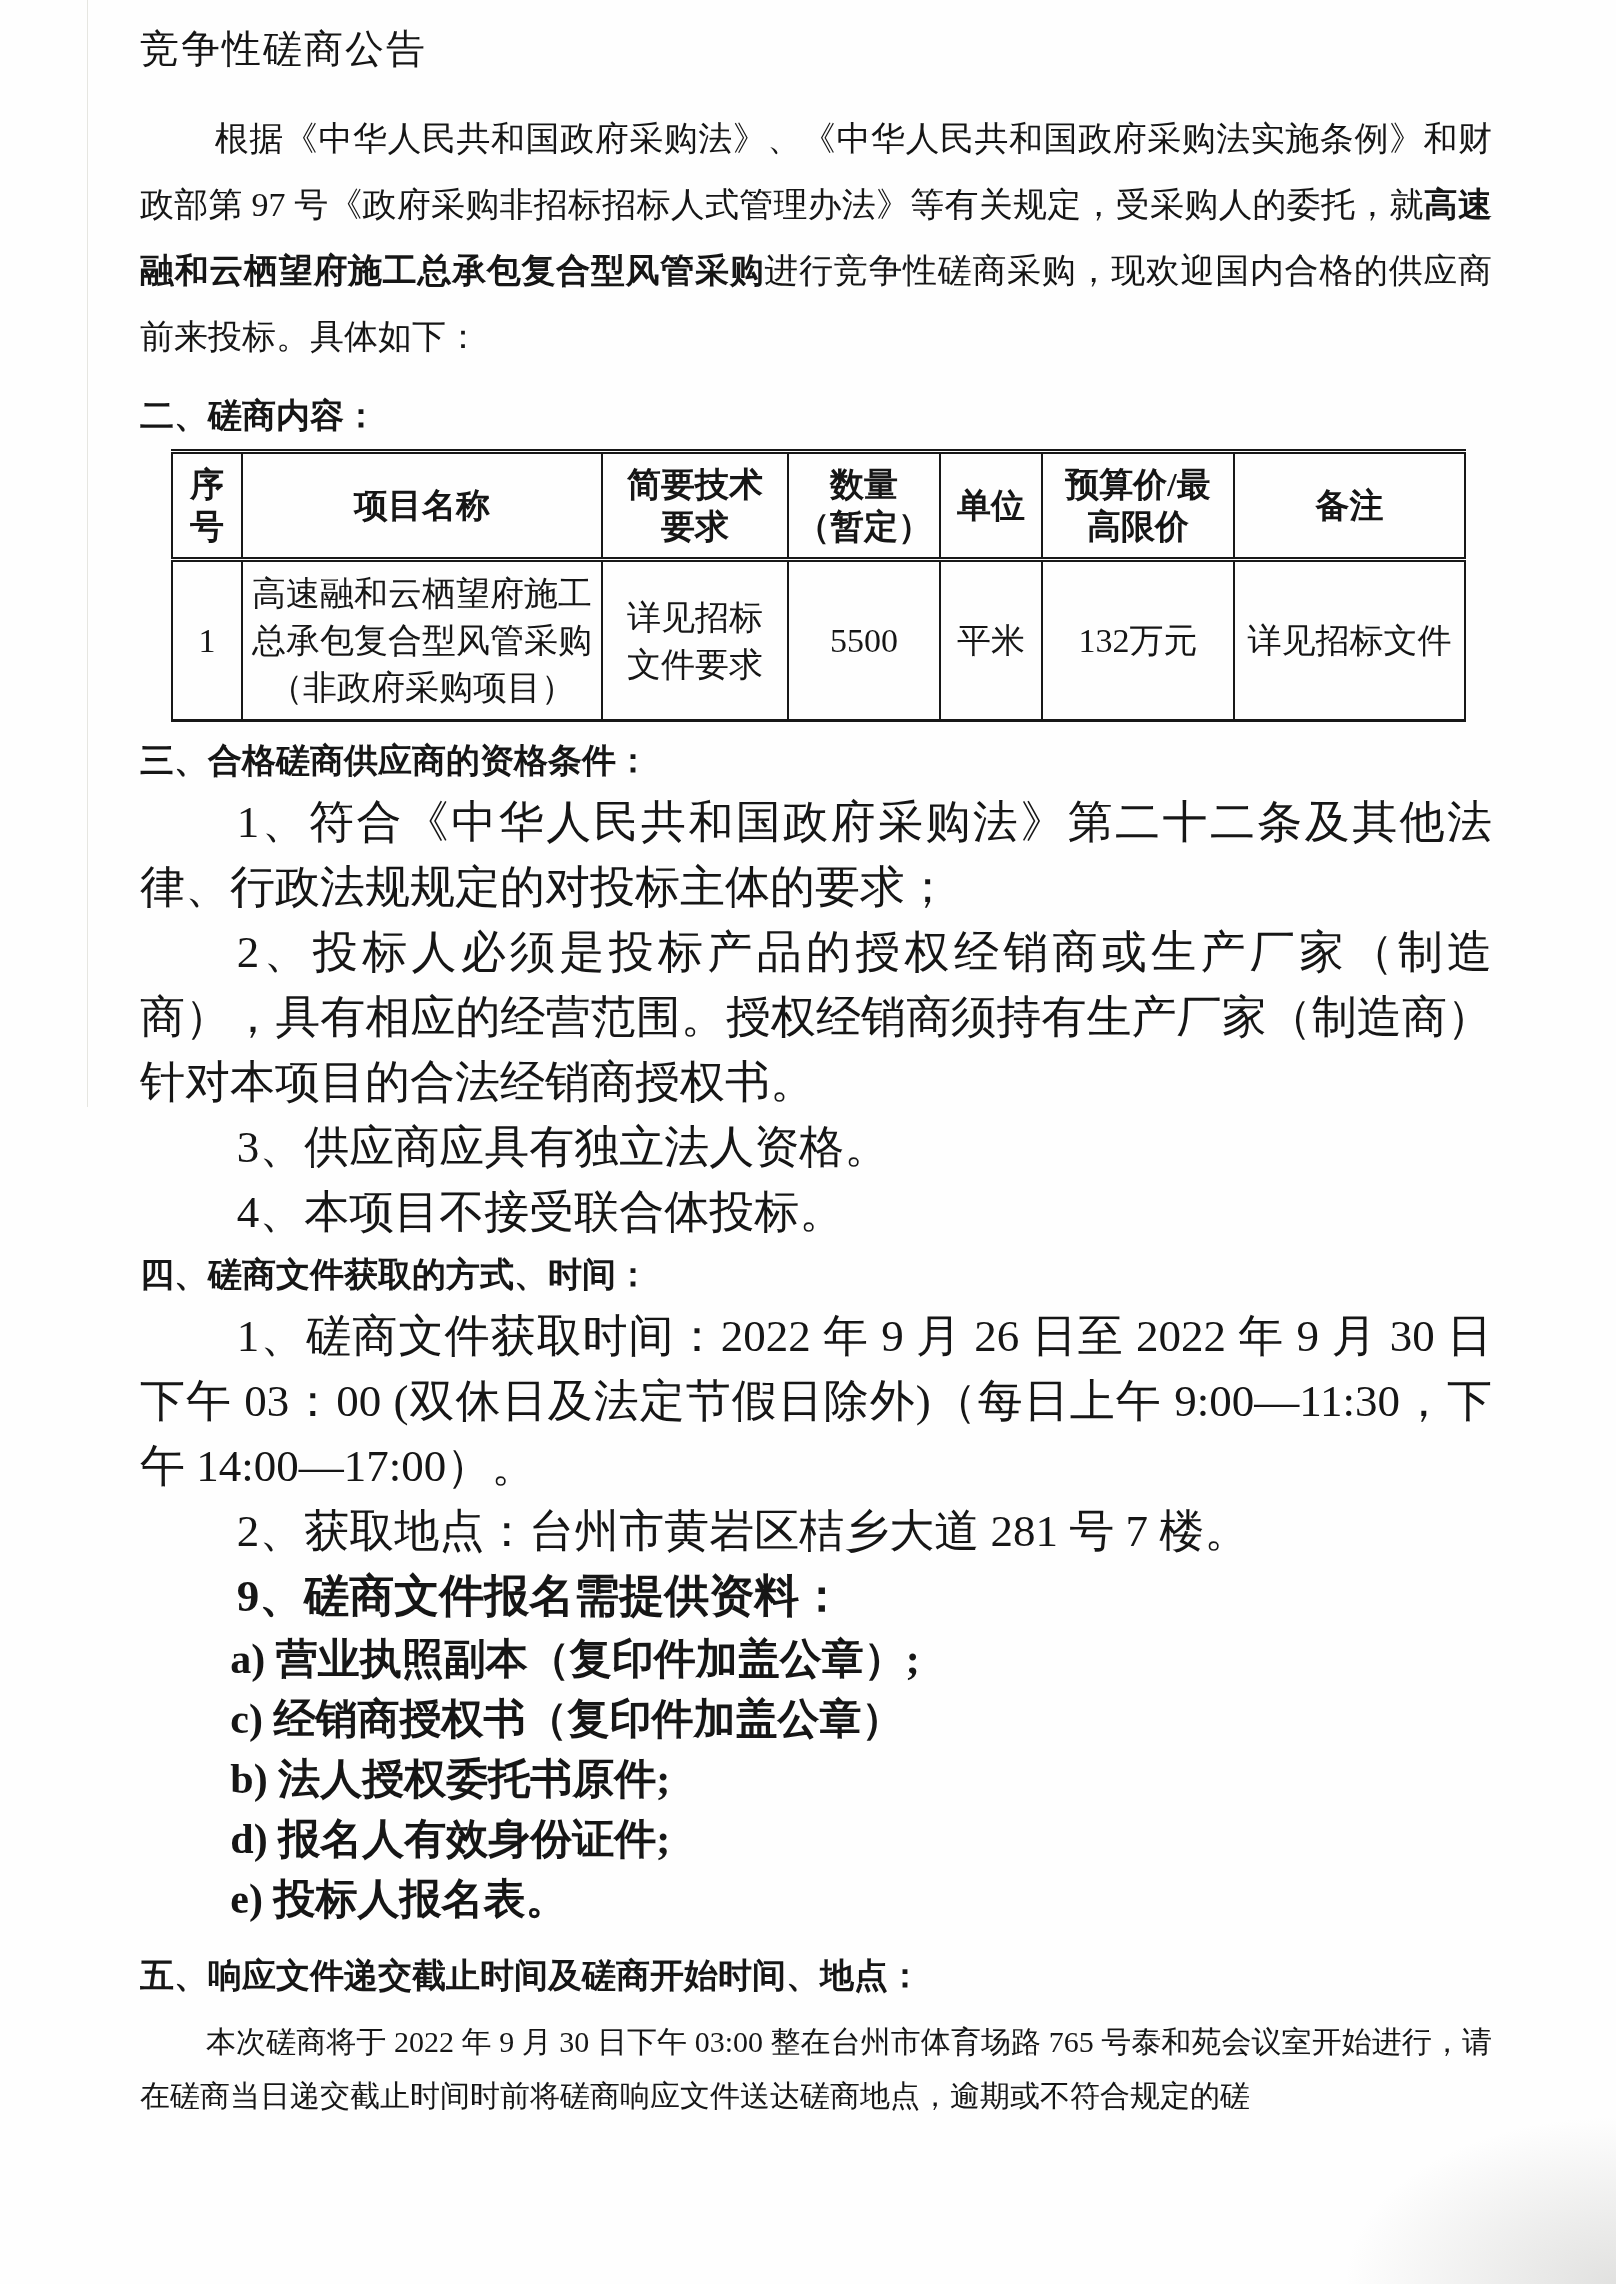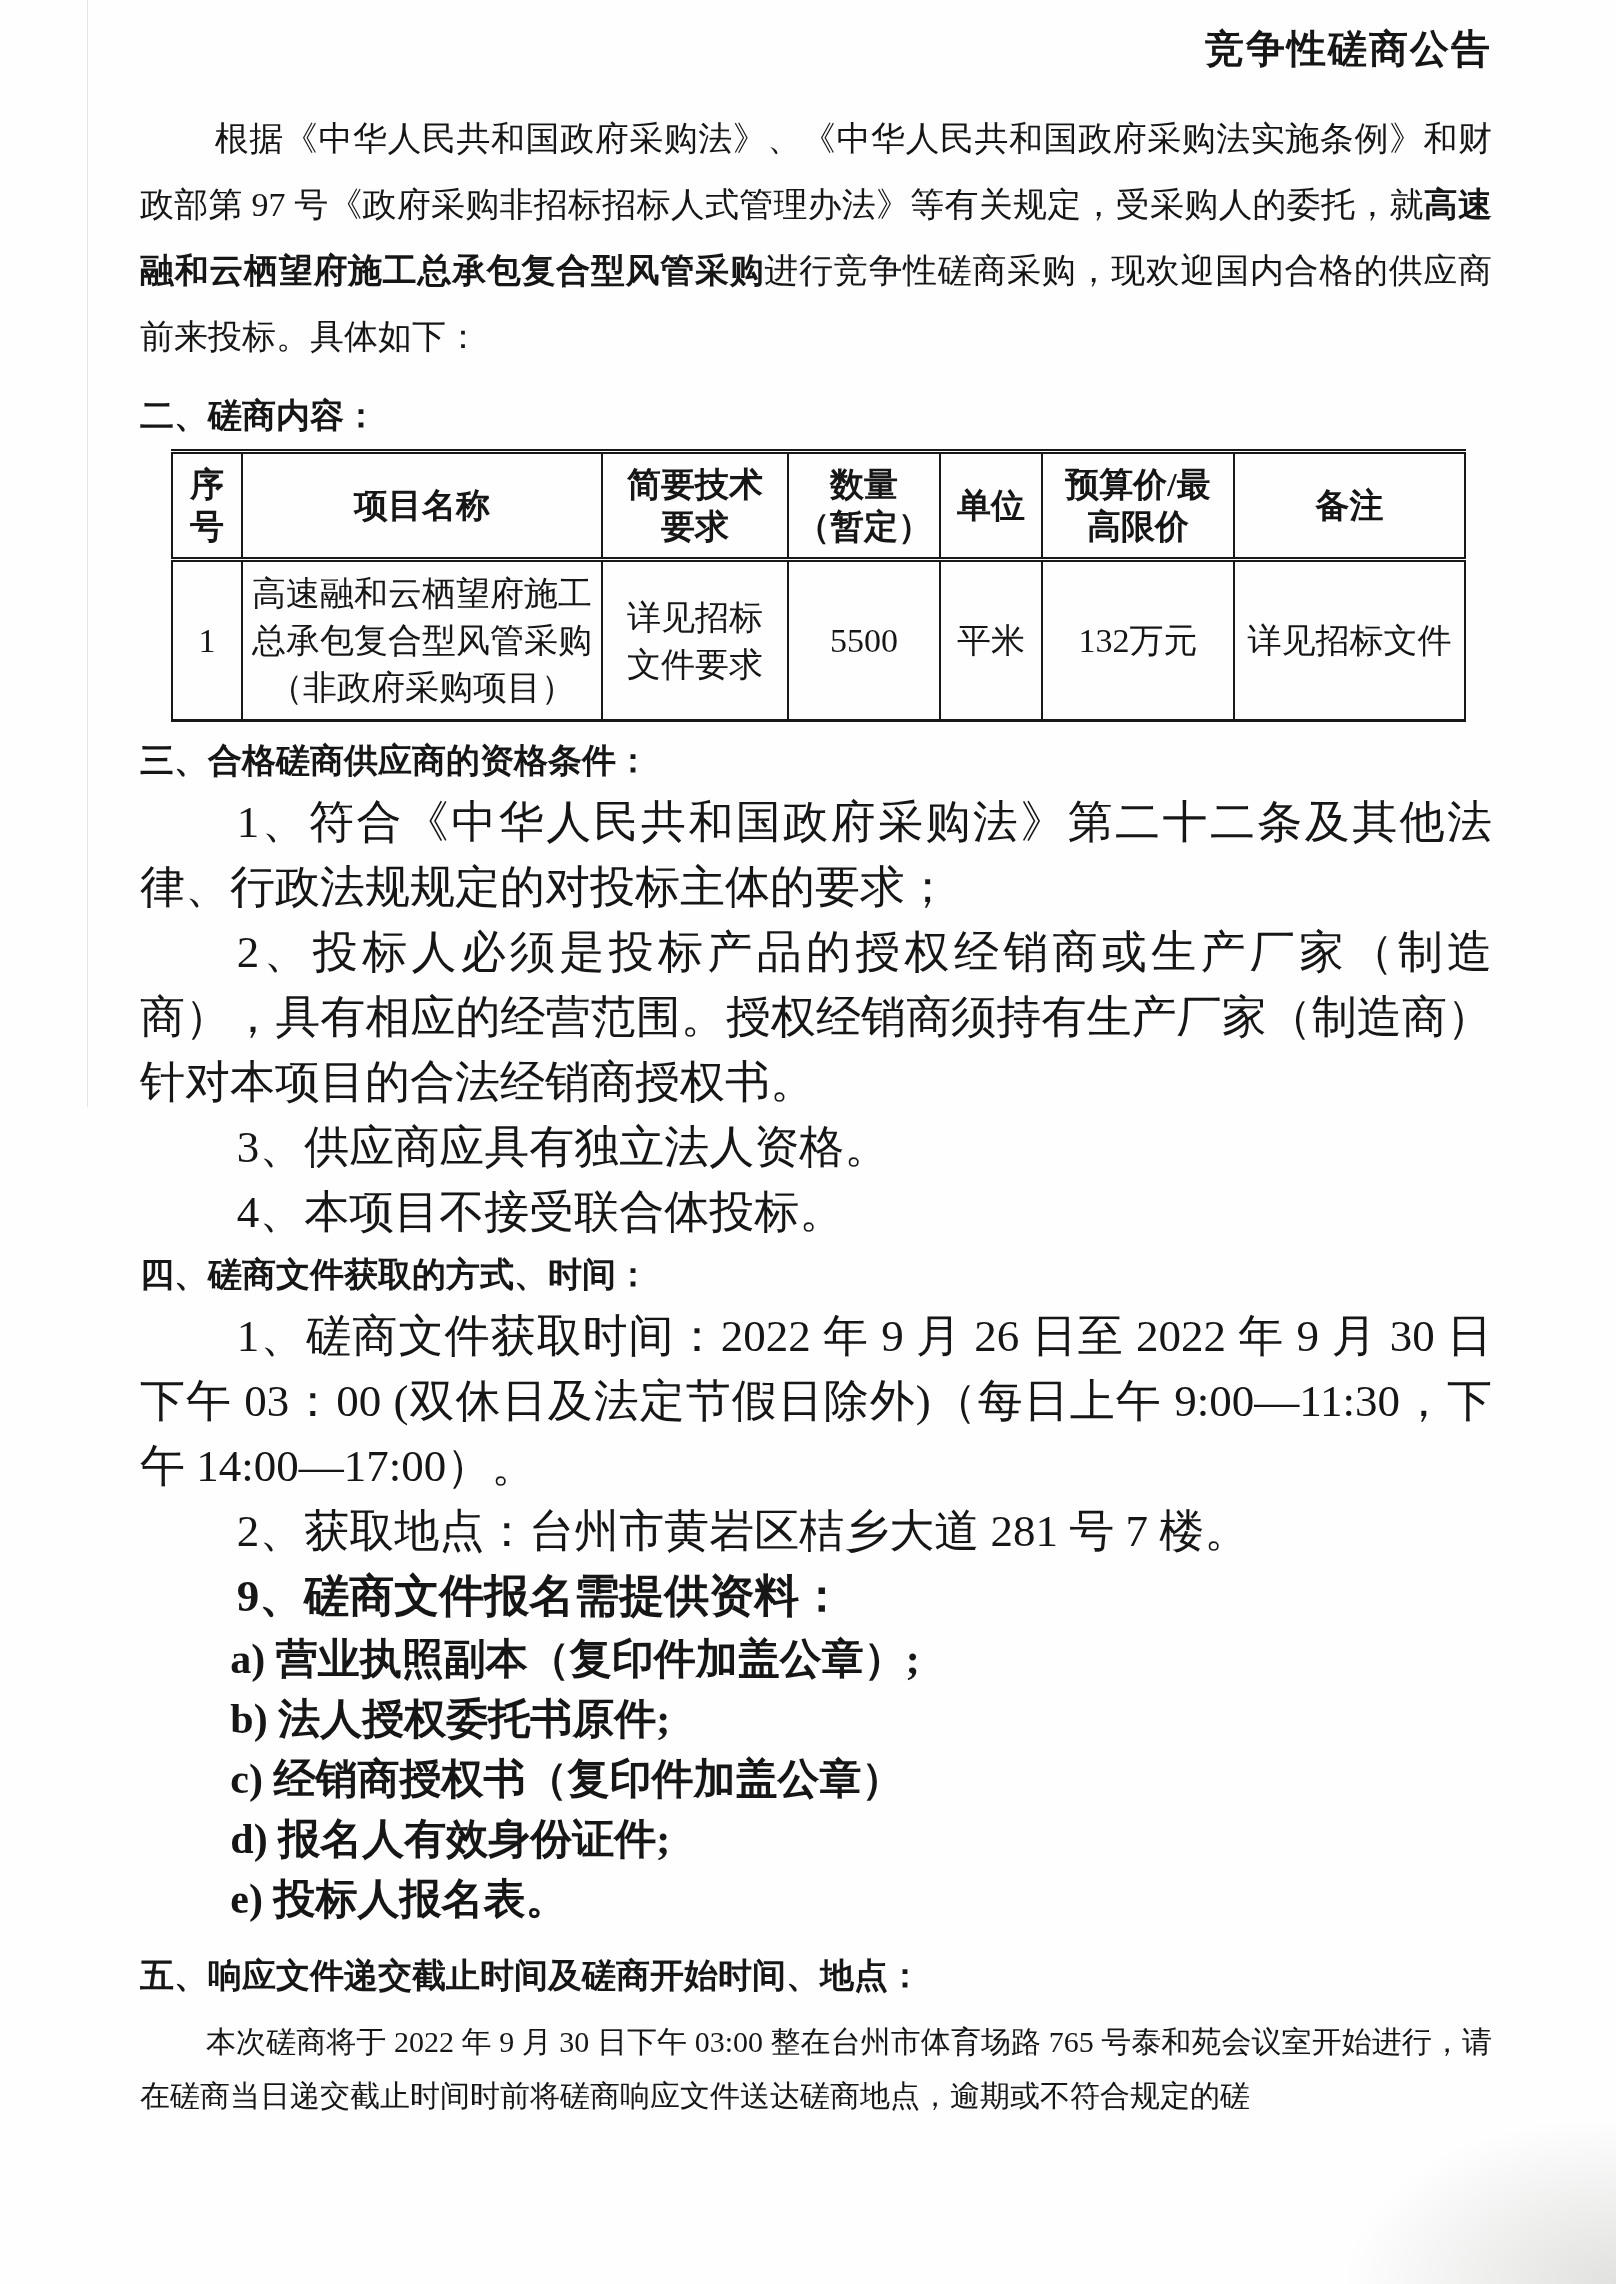--- a/index.html
+++ b/index.html
@@ -16,21 +16,21 @@
     background:#e2e2dc; opacity:.85;
   }
   .scan-corner {
     position:absolute; right:0; bottom:0; width:274px; height:169px;
     background:radial-gradient(ellipse at 100% 100%, rgba(150,150,145,.28), rgba(150,150,145,0) 70%);
   }
   .content { position:absolute; left:140px; right:124px; top:0; }
 
   .doc-title {
     font-size:39px; line-height:46px;
-    font-weight:bold; text-align:right; letter-spacing:2px;
+    font-weight:normal; text-align:left; letter-spacing:2px;
   }
   .p-intro {
     margin:34px 0 0 0; font-size:34px; line-height:66px;
     text-align:justify; text-indent:2.2em;
   }
   .hl { font-weight:bold; }
 
   .h-sec { margin:0; font-size:34px; line-height:59px; font-weight:bold; text-align:justify; }
   .h-s1 { margin-top:5.2px; }
   .h-s2 { margin-top:15.6px; }
@@ -130,22 +130,22 @@
     <p class="item">1、符合《中华人民共和国政府采购法》第二十二条及其他法律、行政法规规定的对投标主体的要求；</p>
     <p class="item">2、投标人必须是投标产品的授权经销商或生产厂家（制造商），具有相应的经营范围。授权经销商须持有生产厂家（制造商）针对本项目的合法经销商授权书。</p>
     <p class="item">3、供应商应具有独立法人资格。</p>
     <p class="item">4、本项目不接受联合体投标。</p>
 
     <p class="h-sec h-s4">四、磋商文件获取的方式、时间：</p>
     <p class="item">1、磋商文件获取时间：2022 年 9 月 26 日至 2022 年 9 月 30 日下午 03：00 (双休日及法定节假日除外)（每日上午 9:00—11:30，下午 14:00—17:00）。</p>
     <p class="item">2、获取地点：台州市黄岩区桔乡大道 281 号 7 楼。</p>
     <p class="item item-bold">9、磋商文件报名需提供资料：</p>
     <p class="doc-item">a) 营业执照副本（复印件加盖公章）;</p>
+    <p class="doc-item">c) 经销商授权书（复印件加盖公章）</p>
     <p class="doc-item">b) 法人授权委托书原件;</p>
-    <p class="doc-item">c) 经销商授权书（复印件加盖公章）</p>
     <p class="doc-item">d) 报名人有效身份证件;</p>
     <p class="doc-item">e) 投标人报名表。</p>
 
     <p class="h-sec h-s5">五、响应文件递交截止时间及磋商开始时间、地点：</p>
     <p class="p-final">本次磋商将于 2022 年 9 月 30 日下午 03:00 整在台州市体育场路 765 号泰和苑会议室开始进行，请在磋商当日递交截止时间时前将磋商响应文件送达磋商地点，逾期或不符合规定的磋</p>
 
   </div>
 </div>
 
 

